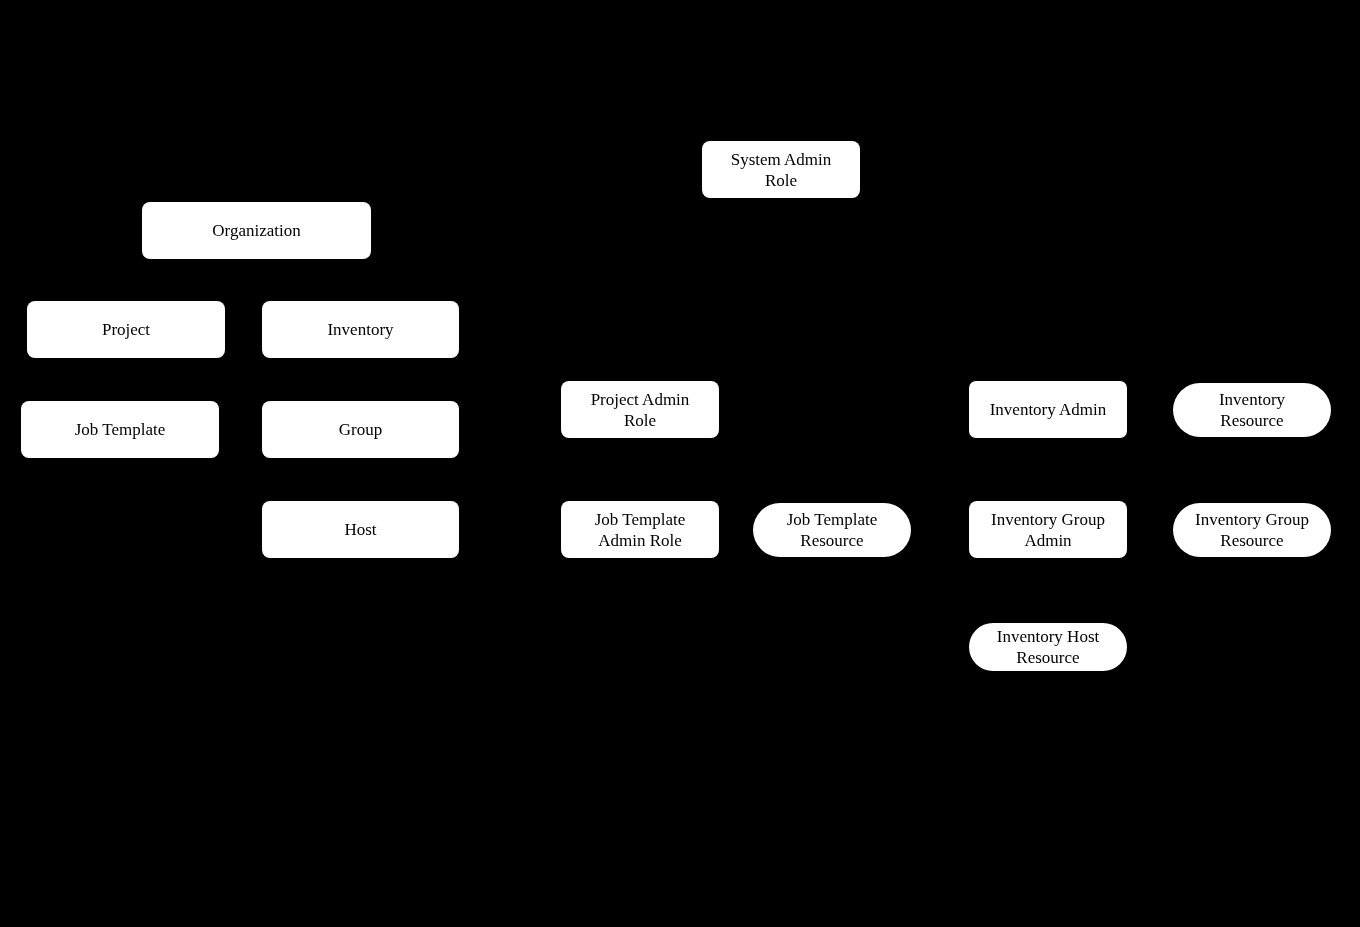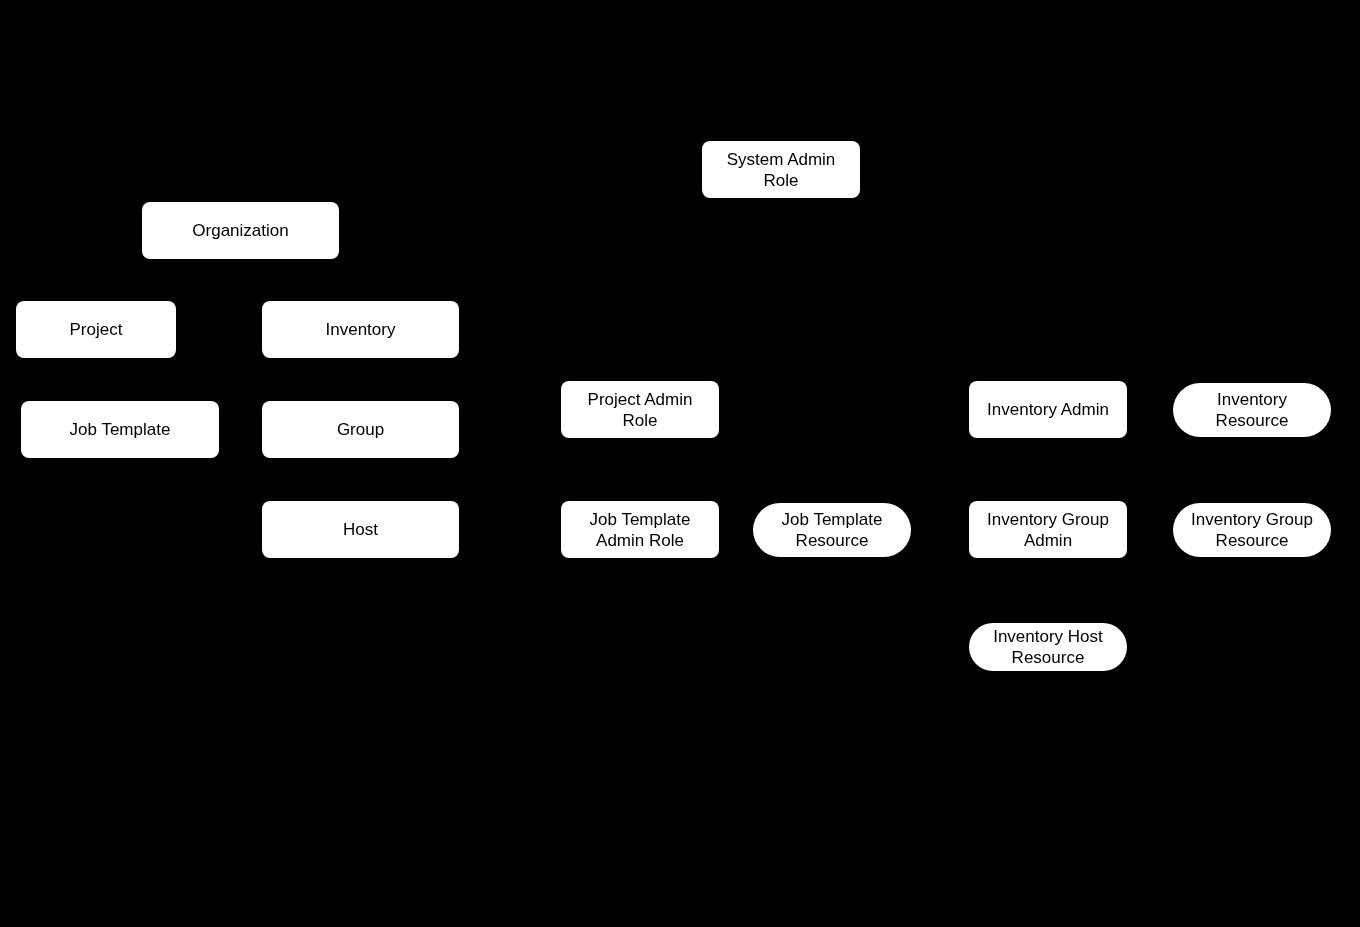--- a/index.html
+++ b/index.html
@@ -20,42 +20,43 @@
     box-sizing: border-box;
     background: #ffffff;
     color: #000000;
     display: flex;
     align-items: center;
     justify-content: center;
     text-align: center;
     font-size: 17px;
     line-height: 21px;
     border-radius: 8px;
+    font-family: Liberation Serif, serif;
   }
   .node .node-label {
     white-space: pre;
     display: block;
   }
   .node.stadium {
     border-radius: 27px;
   }
   
-  .n-organization            { left: 142px; top: 202px; width: 197px; height: 57px; }
-  .n-project                 { left: 16px;  top: 301px; width: 160px; height: 57px; }
+  .n-organization            { left: 142px; top: 202px; width: 229px; height: 57px; }
+  .n-project                 { left: 27px;  top: 301px; width: 198px; height: 57px; }
   .n-inventory               { left: 262px; top: 301px; width: 197px; height: 57px; }
   .n-job-template            { left: 21px;  top: 401px; width: 198px; height: 57px; }
   .n-group                   { left: 262px; top: 401px; width: 197px; height: 57px; }
   .n-host                    { left: 262px; top: 501px; width: 197px; height: 57px; }
   
   .n-system-admin-role       { left: 702px;  top: 141px; width: 158px; height: 57px; }
   .n-org-admin-role          { left: 702px;  top: 261px; width: 158px; height: 57px; }
   .n-org-resource            { left: 941px;  top: 263px; width: 158px; height: 54px; }
   .n-project-admin-role      { left: 561px;  top: 381px; width: 158px; height: 57px; align-items: center; }
   .n-project-resource        { left: 753px;  top: 383px; width: 158px; height: 54px; }
-  .n-inventory-admin         { left: 969px;  top: 381px; width: 158px; height: 57px; }
+  .n-inventory-admin         { left: 969px;  top: 381px; width: 158px; height: 57px; border-radius: 7px; }
   .n-inventory-resource      { left: 1173px; top: 383px; width: 158px; height: 54px; }
   .n-job-template-admin-role { left: 561px;  top: 501px; width: 158px; height: 57px; }
   .n-job-template-resource   { left: 753px;  top: 503px; width: 158px; height: 54px; }
   .n-inventory-group-admin   { left: 969px;  top: 501px; width: 158px; height: 57px; }
   .n-inventory-group-resource{ left: 1173px; top: 503px; width: 158px; height: 54px; }
   .n-inventory-host-resource { left: 969px;  top: 623px; width: 158px; height: 48px; }
 </style>
 </head>
 <body>
 

